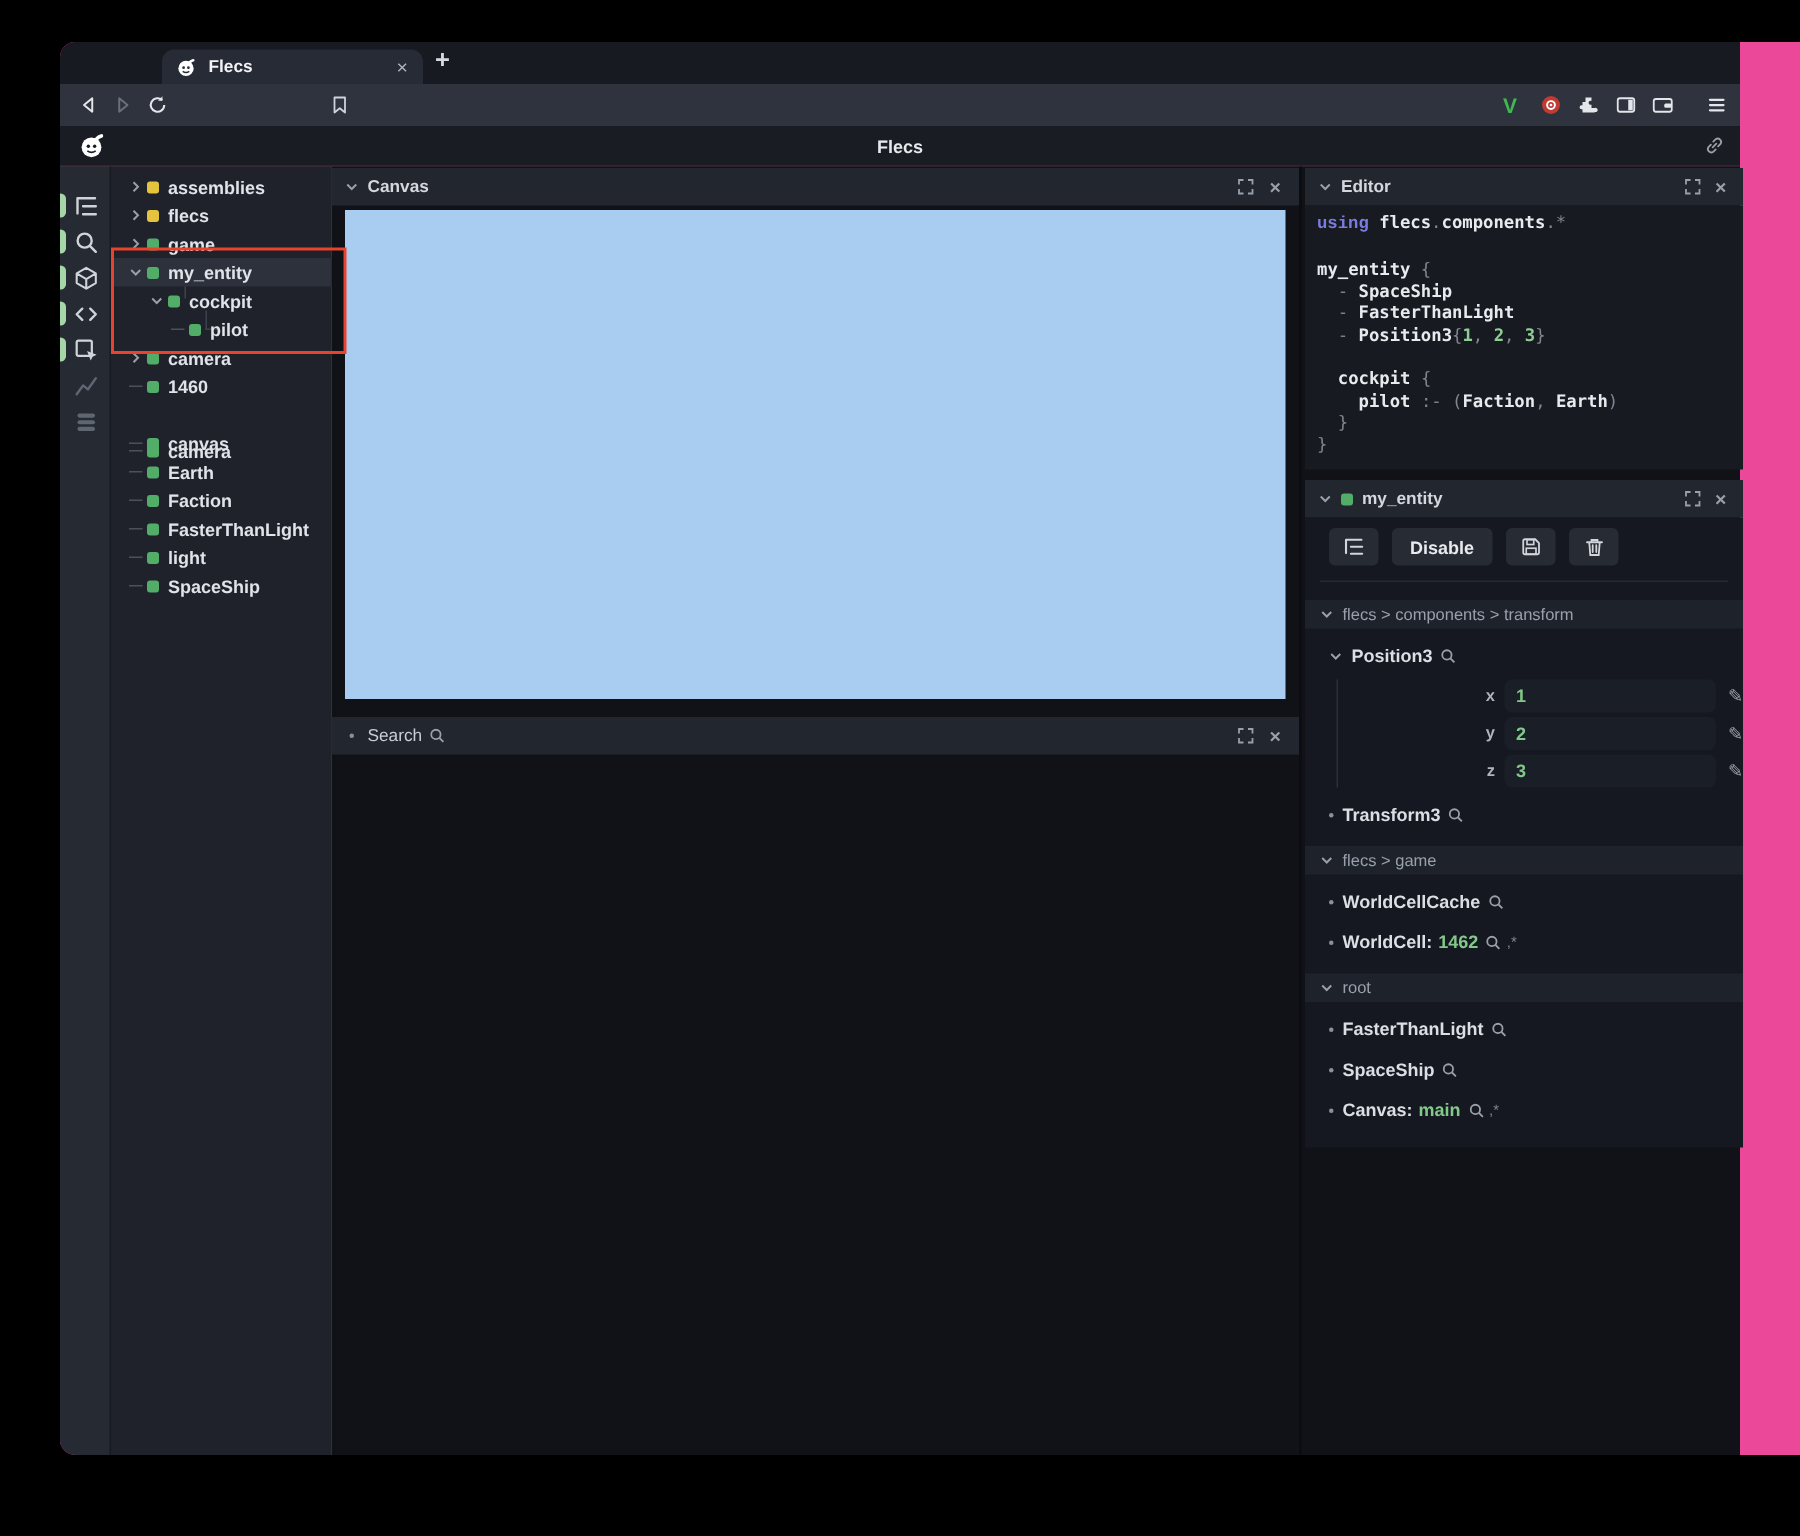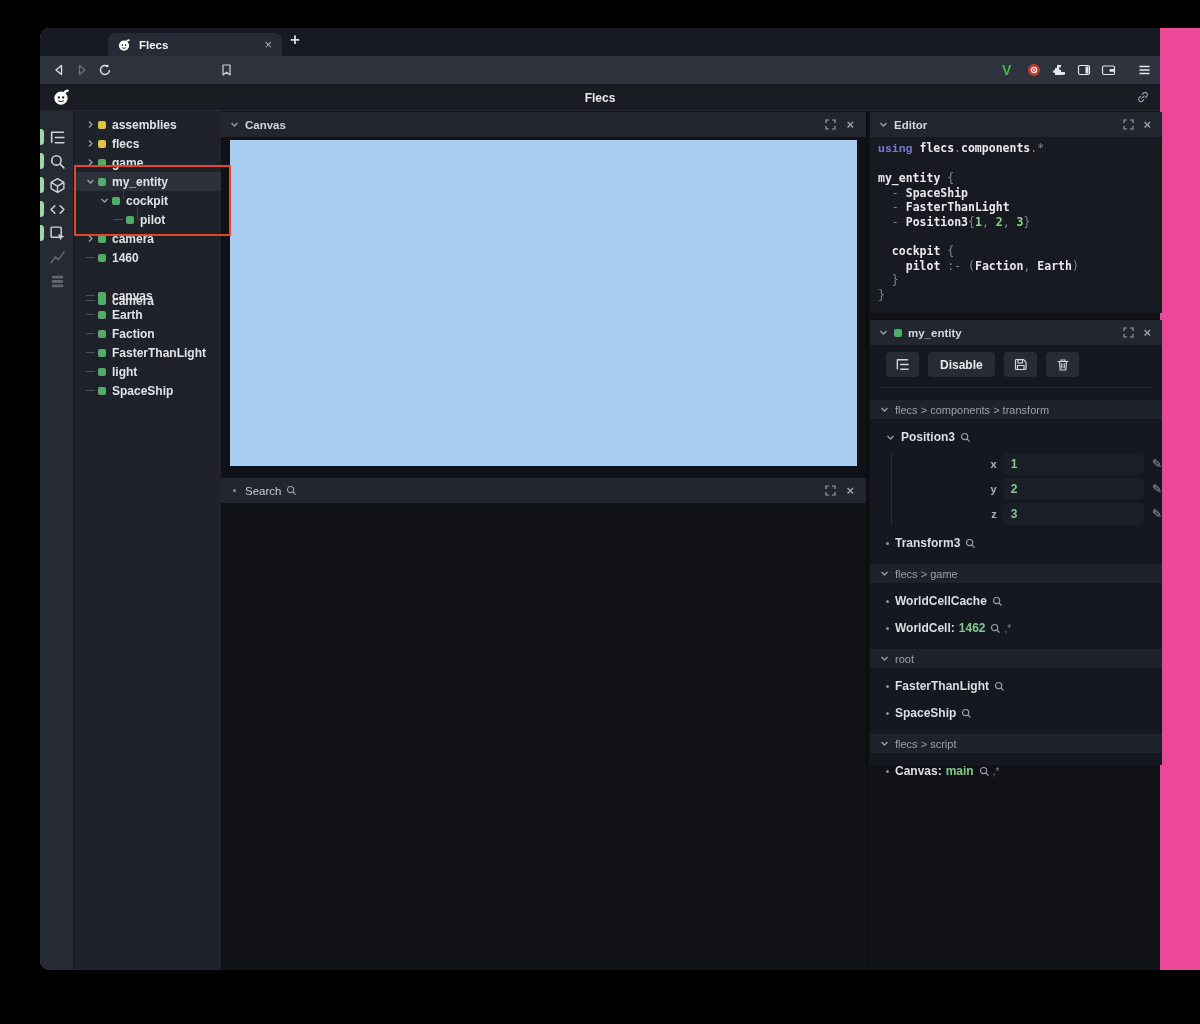--- a/index.html
+++ b/index.html
@@ -569,28 +569,20 @@
           <div class="irow">
             <span class="idot"></span>
             <span>SpaceShip</span>
             <span style="margin-left:-1px">
               <svg width="11" height="11" viewBox="0 0 11 11">
                 <circle cx="4.6" cy="4.6" r="3.1" fill="none" stroke="#9aa0aa" stroke-width="1.2"></circle>
                 <path d="M7 7l2.6 2.6" stroke="#9aa0aa" stroke-width="1.2"></path>
               </svg>
             </span>
           </div>
-          <div class="sechead">
-            <span>
-              <svg width="9" height="9" viewBox="0 0 9 9">
-                <path d="M1.5 3 4.5 6 7.5 3" fill="none" stroke="#9aa0aa" stroke-width="1.3"></path>
-              </svg>
-            </span>
-            <span>flecs &gt; script</span>
-          </div>
           <div class="irow">
             <span class="idot"></span>
             <span>Canvas:</span>
             <span class="ival" style="margin-left:-2px">main</span>
             <span style="margin-left:-1px">
               <svg width="11" height="11" viewBox="0 0 11 11">
                 <circle cx="4.6" cy="4.6" r="3.1" fill="none" stroke="#9aa0aa" stroke-width="1.2"></circle>
                 <path d="M7 7l2.6 2.6" stroke="#9aa0aa" stroke-width="1.2"></path>
               </svg>
             </span>

